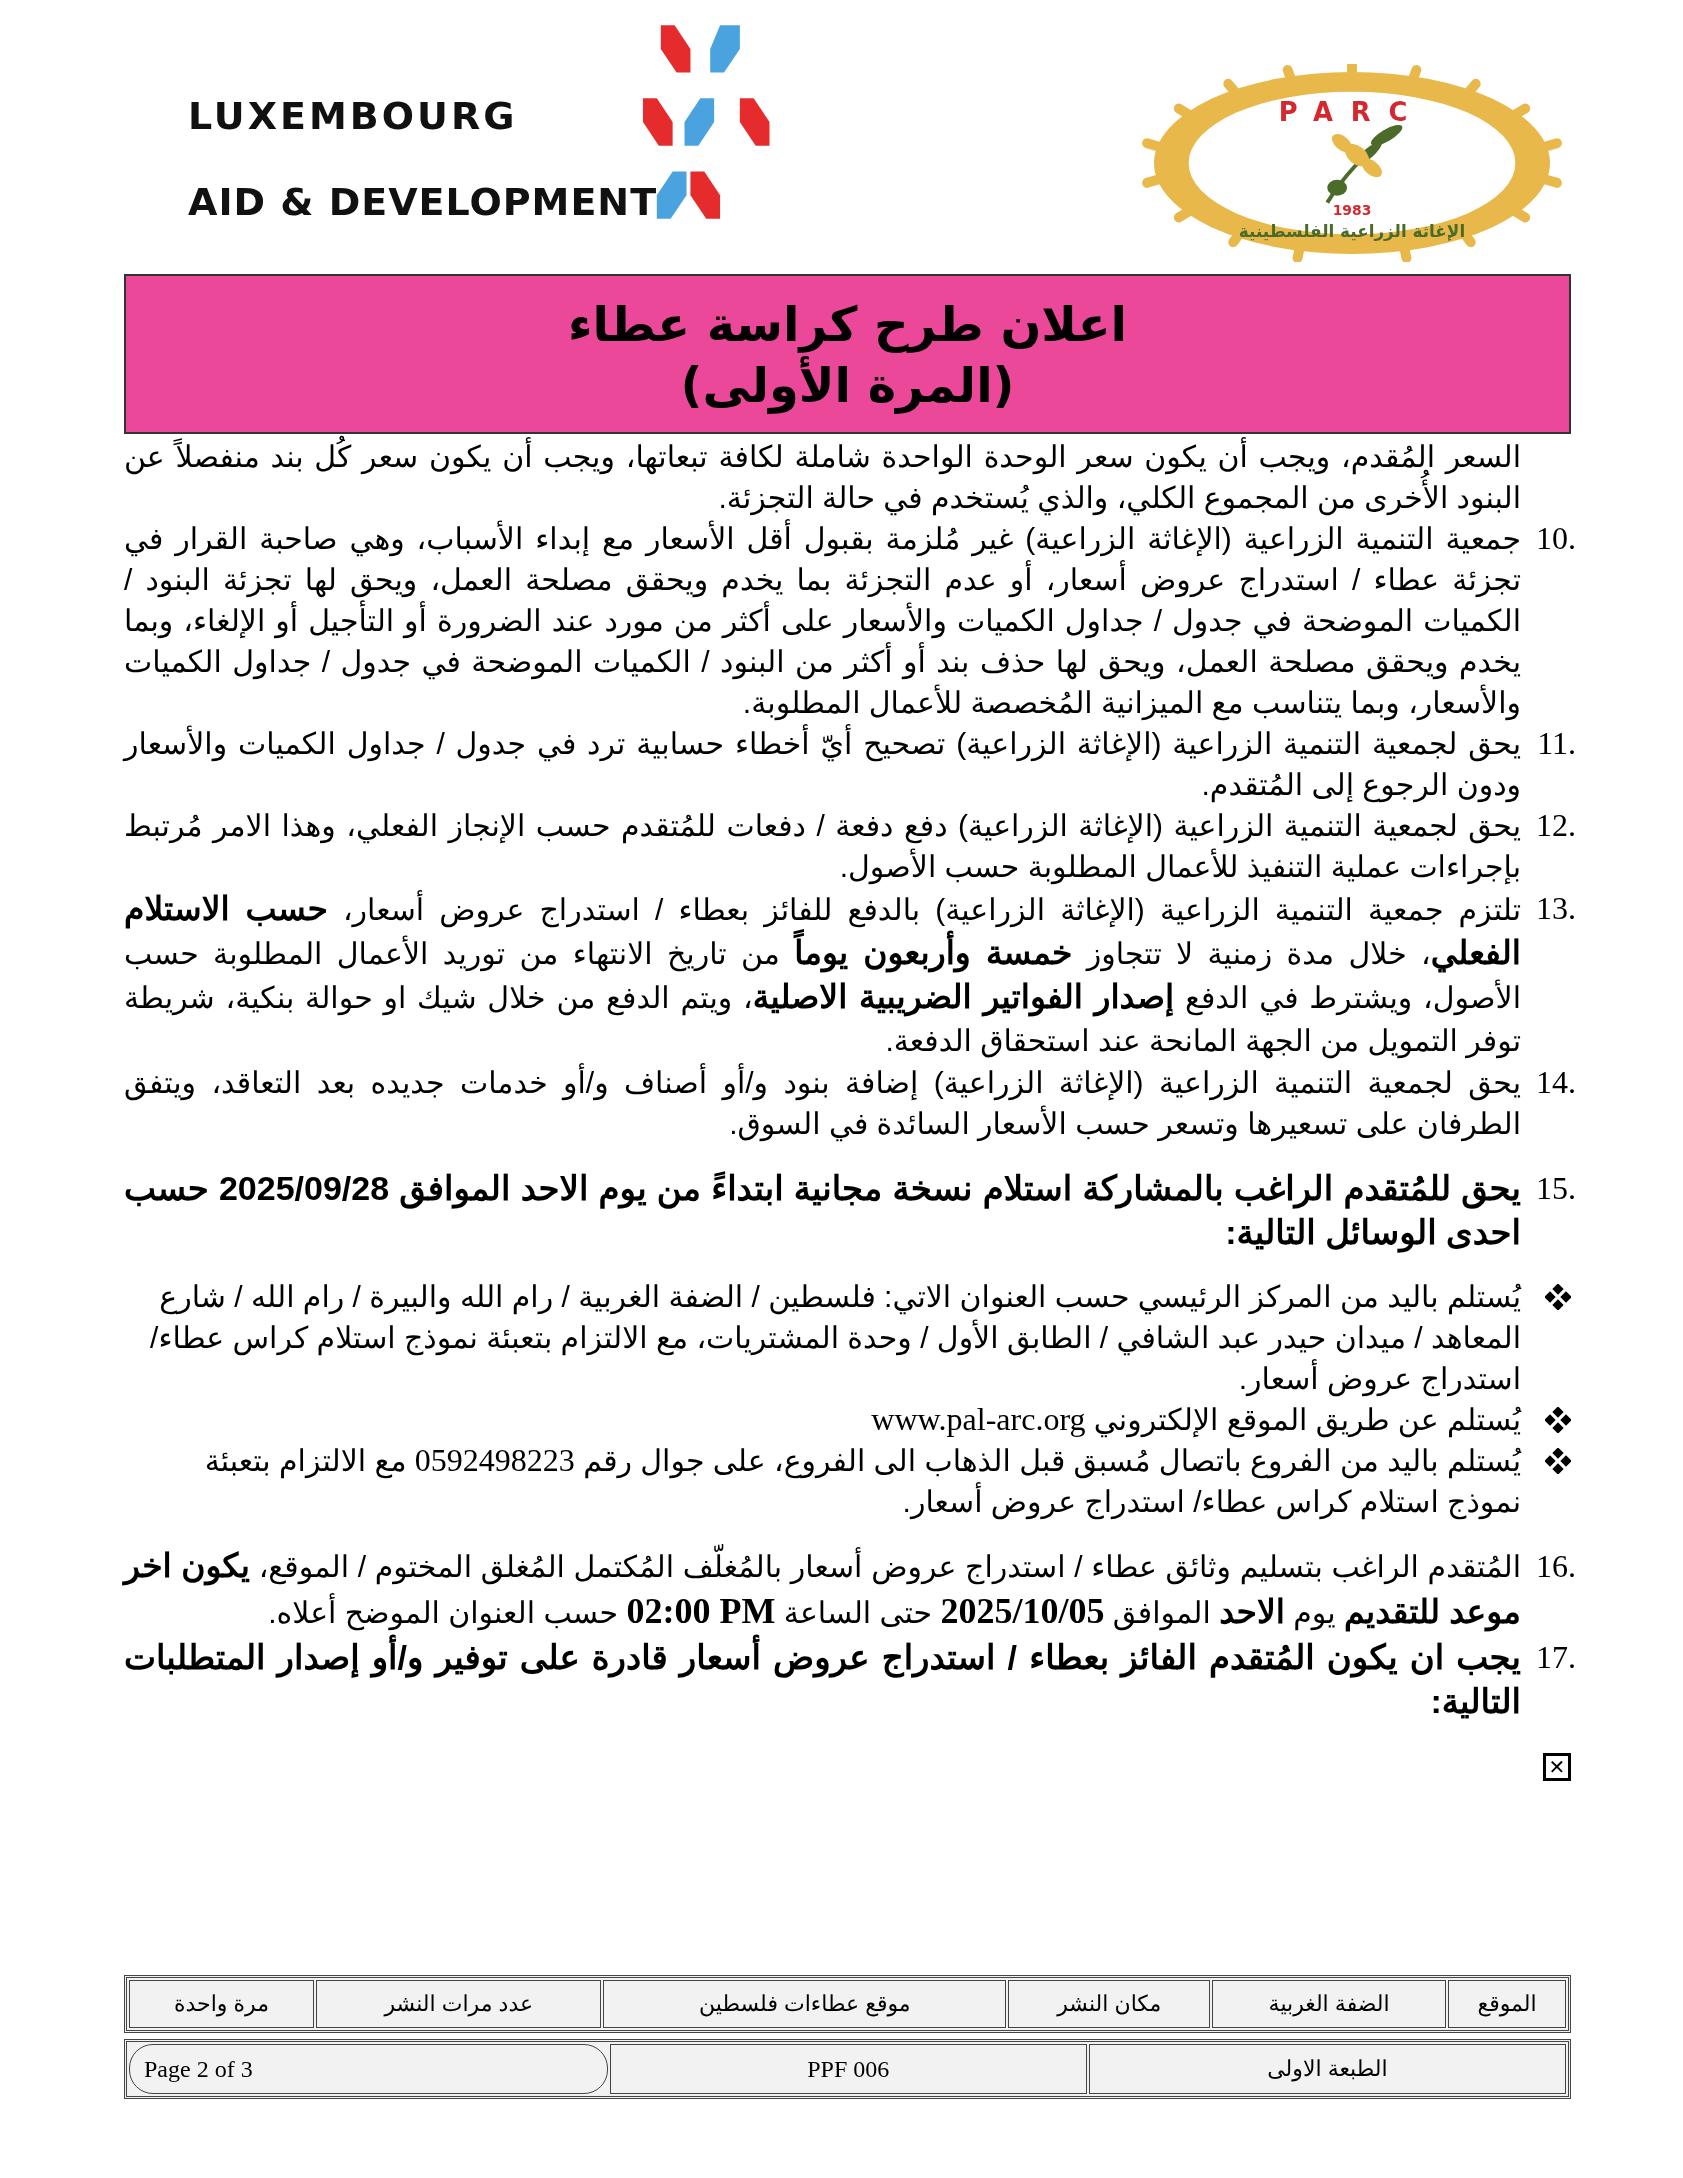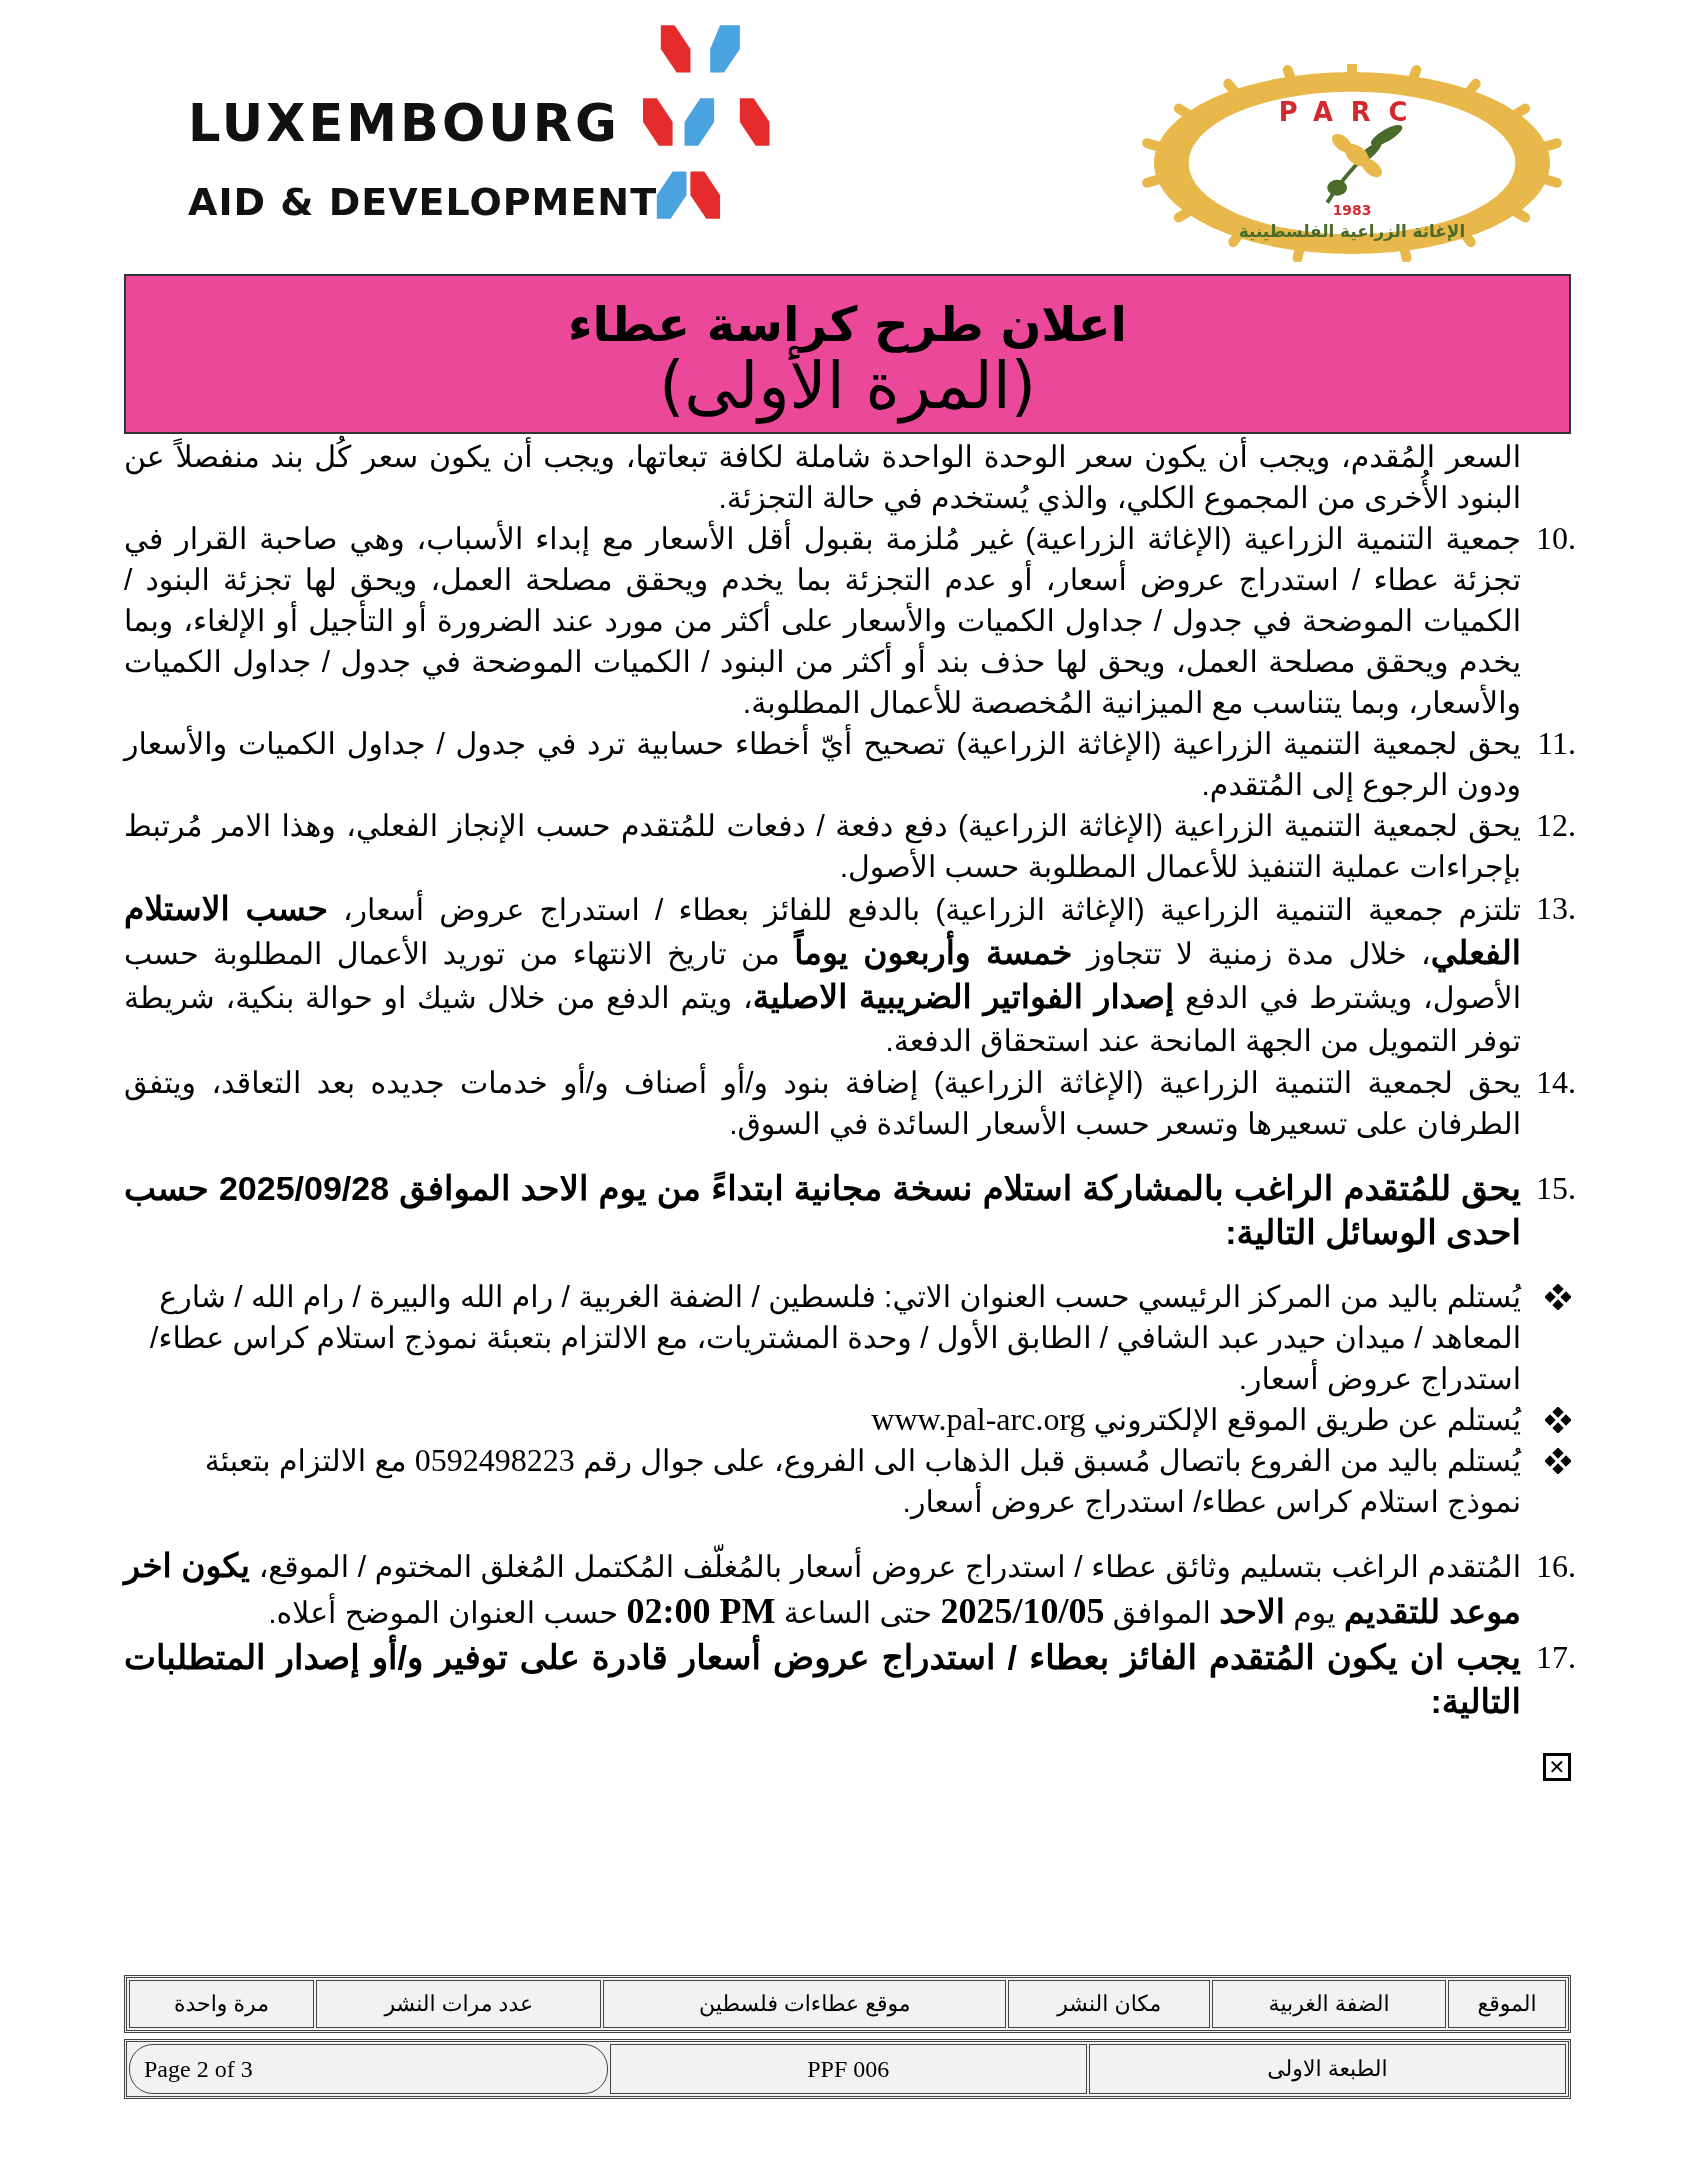--- a/index.html
+++ b/index.html
@@ -2,34 +2,34 @@
 <html><head>
 <meta charset="utf-8">
 <style>
   html, body { margin: 0; padding: 0; background: #ffffff; }
   body { width: 1683px; height: 2178px; position: relative; overflow: hidden;
          font-family: "Liberation Sans", "DejaVu Sans", sans-serif; color: #000; }
 
   
   .lux-logo { position: absolute; left: 188px; top: 25px; width: 634px; height: 198px; }
   .lux-text1 { position: absolute; left: 0; top: 69px; font-family: "DejaVu Sans", sans-serif;
-               font-weight: bold; font-size: 51px; letter-spacing: 3px; color: #111; }
+               font-weight: bold; font-size: 38px; letter-spacing: 3px; color: #111; }
   .lux-text2 { position: absolute; left: 0; top: 155px; font-family: "DejaVu Sans", sans-serif;
                font-weight: bold; font-size: 38px; letter-spacing: 1px; color: #111; }
   .lux-mark { position: absolute; left: 455px; top: 0; width: 168px; height: 198px; }
 
   .parc-logo { position: absolute; left: 1139px; top: 64px; width: 426px; height: 198px; }
 
   
   .title-box { position: absolute; left: 124px; top: 274px; width: 1447px; height: 160px;
                background: #ec4899; border: 2px solid #333; box-sizing: border-box;
                text-align: center; direction: rtl; }
   .title-line1 { font-family: "DejaVu Sans", sans-serif; font-weight: bold; font-size: 48px;
                  margin-top: 18px; line-height: 61px; }
-  .title-line2 { font-family: "DejaVu Sans", sans-serif; font-weight: normal; font-size: 65px;
+  .title-line2 { font-family: "DejaVu Sans", sans-serif; font-weight: bold; font-size: 48px;
                  line-height: 61px; }
 
   
   .content { position: absolute; left: 124px; top: 436px; width: 1447px; direction: rtl;
              font-family: "Liberation Sans", sans-serif; font-size: 30px; line-height: 41px; }
   .para { position: relative; padding-right: 50px; text-align: justify; text-align-last: right; }
   .num { position: absolute; right: -5px; top: 0; direction: ltr; font-family: "Liberation Serif", serif;
          font-size: 32px; }
   .bold { font-weight: bold; }
   .big { font-size: 34px; font-weight: bold; line-height: 44px; }

